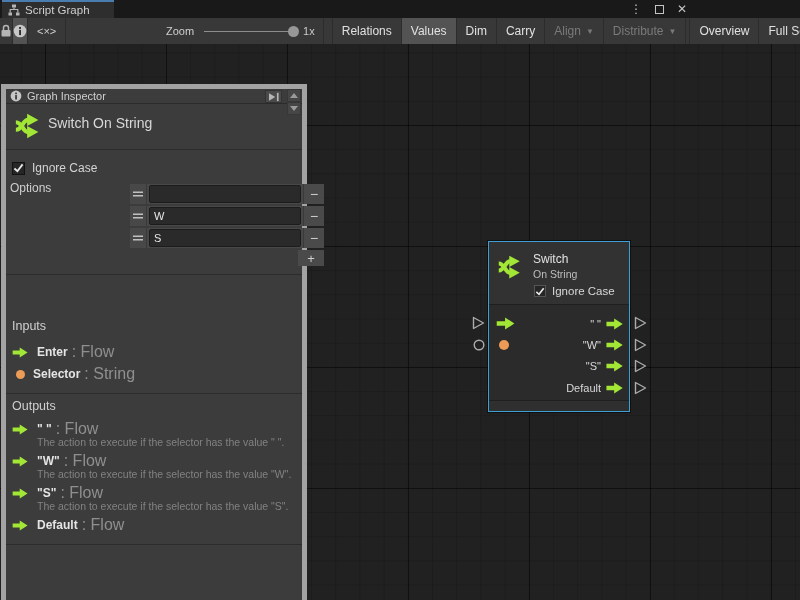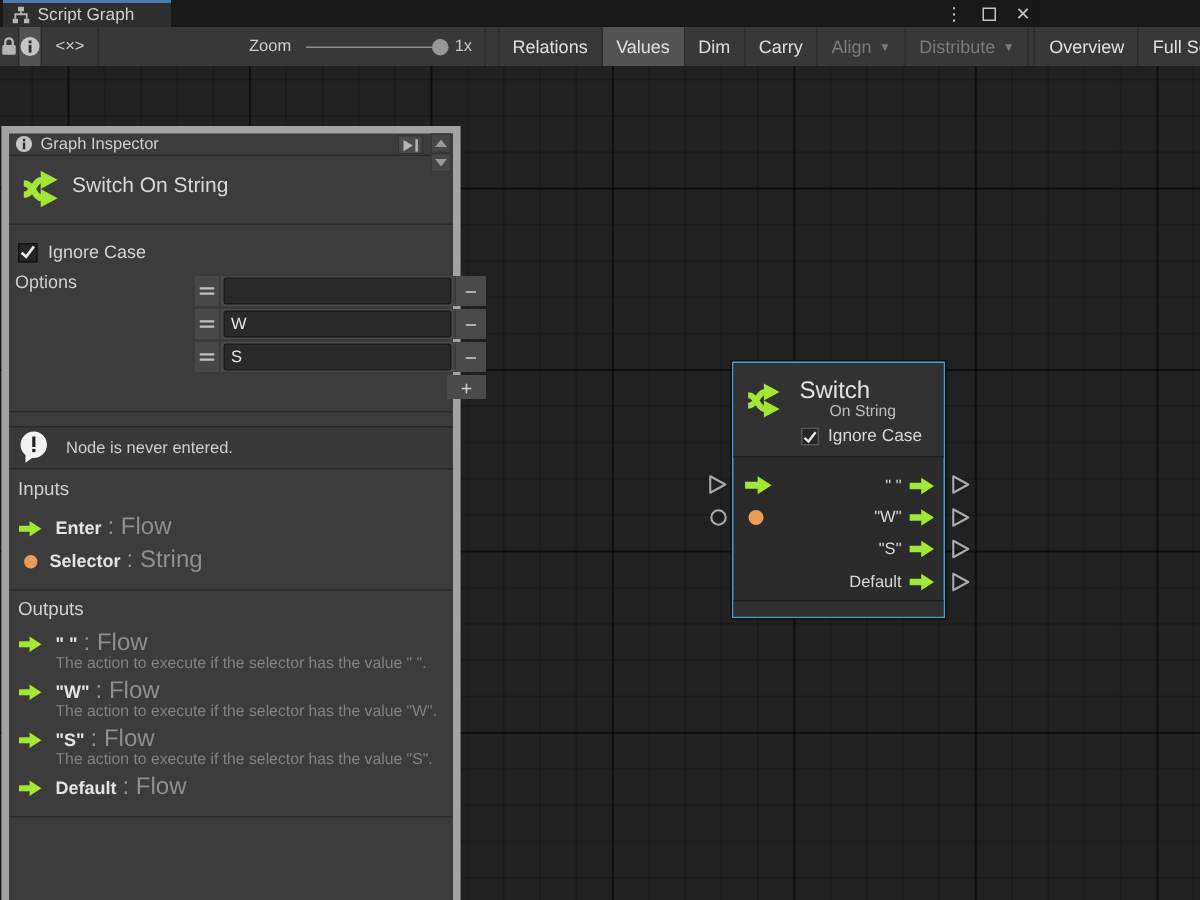--- a/index.html
+++ b/index.html
@@ -40,22 +40,22 @@
       linear-gradient(90deg, rgba(0,0,0,0.45) 1px, transparent 1px),
       linear-gradient(rgba(0,0,0,0.14) 1px, transparent 1px),
       linear-gradient(90deg, rgba(0,0,0,0.14) 1px, transparent 1px);
     background-size:121px 121px, 121px 121px, 24.2px 24.2px, 24.2px 24.2px;
     background-position:45px 81px, 45px 81px, 45px 81px, 45px 81px; }
 
   
   .node { position:absolute; left:488px; top:197px; width:142px; height:171px;
     background:#2b2b2b; border:1px solid #3f9fd4; box-shadow:0 0 0 1px rgba(0,0,0,.5); }
   .node-header { position:absolute; left:0; top:0; right:0; height:63px; background:#323232; border-bottom:1px solid #1f1f1f; }
-  .node-title { position:absolute; left:44px; top:10px; font-size:16px; color:#e2e2e2; }
-  .node-sub { position:absolute; left:44px; top:26px; font-size:10.5px; color:#bdbdbd;margin-left:20px; }
+  .node-title { position:absolute; left:44px; top:10px; font-size:12px; color:#e2e2e2; }
+  .node-sub { position:absolute; left:44px; top:26px; font-size:10.5px; color:#bdbdbd; }
   .node-check { position:absolute; left:45px; top:43px; display:flex; align-items:center; gap:6px; }
   .node-check .cb-label { font-size:11.5px; color:#d8d8d8; }
   .node-row { position:absolute; left:0; right:0; height:21px; display:flex; align-items:center; padding:0 5px 0 7px; }
   .port-out { margin-left:auto; display:flex; align-items:center; gap:5px; }
   .port-out .plabel { font-size:11px; color:#d8d8d8; }
   .node-footer { position:absolute; left:0; right:0; bottom:0; height:11px; background:#2f2f2f; border-top:1px solid #1f1f1f; }
 
   .ext { position:absolute; }
 
   
@@ -342,29 +342,20 @@
         <input class="opt-input" type="text" value="S" style="">
         <div class="opt-minus">−</div>
       </div>
       <div class="opt-addrow">
         <div class="opt-plus">+</div>
       </div>
     </div>
 
     <div class="divider" style="top:185px;"></div>
 
-    <div class="warnbox">
-      <svg width="23" height="23" viewBox="0 0 23 23">
-        <circle cx="10.5" cy="9.5" r="8.8" fill="#f2f2f2"></circle>
-        <polygon points="5,15 5,21.5 11.5,16.8" fill="#f2f2f2"></polygon>
-        <rect x="9.5" y="4" width="2.1" height="7" fill="#1e1e1e"></rect>
-        <rect x="9.5" y="12.3" width="2.1" height="2.1" fill="#1e1e1e"></rect>
-      </svg>
-      <span class="warn-text">Node is never entered.</span>
-    </div>
 
     <div class="sec-title" style="top:230px;">Inputs</div>
 
     <div class="port-row" style="top:254px;">
       <svg width="17" height="11" viewBox="0 0 20 14">
         <path d="M0 4.5 H9 V0.5 L19 7 L9 13.5 V9.5 H0 Z" fill="#a2e636"></path>
       </svg>
       <span class="pname">Enter</span>
       <span class="ptype" style="margin-left:-4px;">: Flow</span>
     </div>

